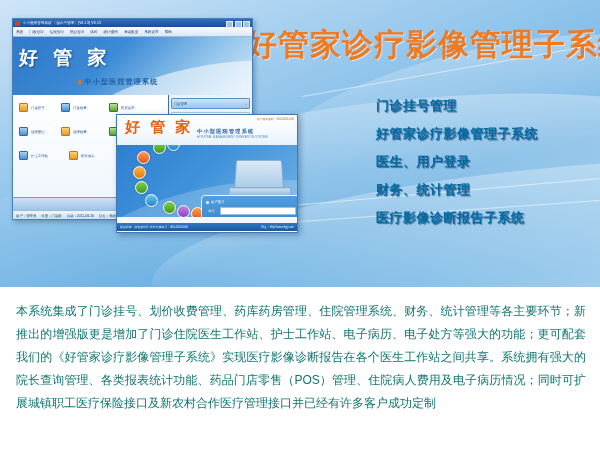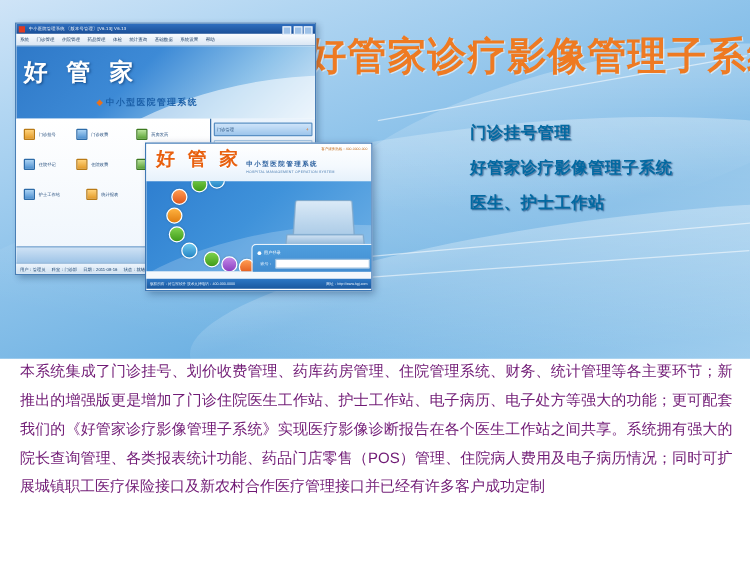--- a/index.html
+++ b/index.html
@@ -342,25 +342,25 @@
     display: flex; align-items: center;
     justify-content: space-between;
     padding: 0 3px;
     font-size: 2.9px; color: #e8f2fc;
     white-space: nowrap;
     overflow: hidden;
   }
 
   
   .desc {
-    position: absolute; left: 16px; top: 286px;
+    position: absolute; left: 16px; top: 300px;
     width: 570px;
     font-size: 12px;
     line-height: 23px;
-    color: #701a75;
+    color: #0f766e;
     text-align: justify;
   }
 </style>
 </head>
 <body>
 
 <div id="page">
 
   <div class="banner">
     <div class="swoosh1"></div>
@@ -369,21 +369,23 @@
     <div class="hairline" style="left:180px; top:196px; width:430px; transform:rotate(-5deg);"></div>
     <div class="hairline" style="left:200px; top:214px; width:400px; transform:rotate(-4deg);"></div>
     <div class="hairline" style="left:300px; top:70px; width:300px; transform:rotate(-10deg);"></div>
   </div>
 
   <div class="main-title">好管家诊疗影像管理子系统</div>
 
   <div class="features">
     <div class="feature-item">门诊挂号管理</div>
     <div class="feature-item">好管家诊疗影像管理子系统</div>
-    <div class="feature-item">医生、护士工作站</div>
+    <div class="feature-item">医生、用户登录</div>
+    <div class="feature-item">财务、统计管理</div>
+    <div class="feature-item">医疗影像诊断报告子系统</div>
   </div>
 
   <div class="win1">
     <div class="titlebar">
       <span class="tb-ico"></span>
       <span class="tb-text">中小医院管理系统  〔版本号管理〕[V6.13]    V6.13</span>
       <span class="tb-btns">
         <i></i>
         <i></i>
         <i></i>

